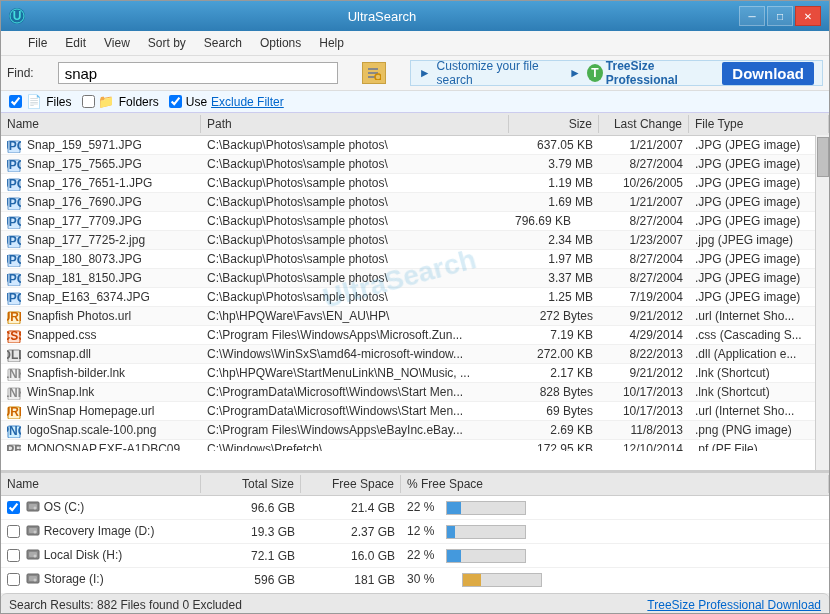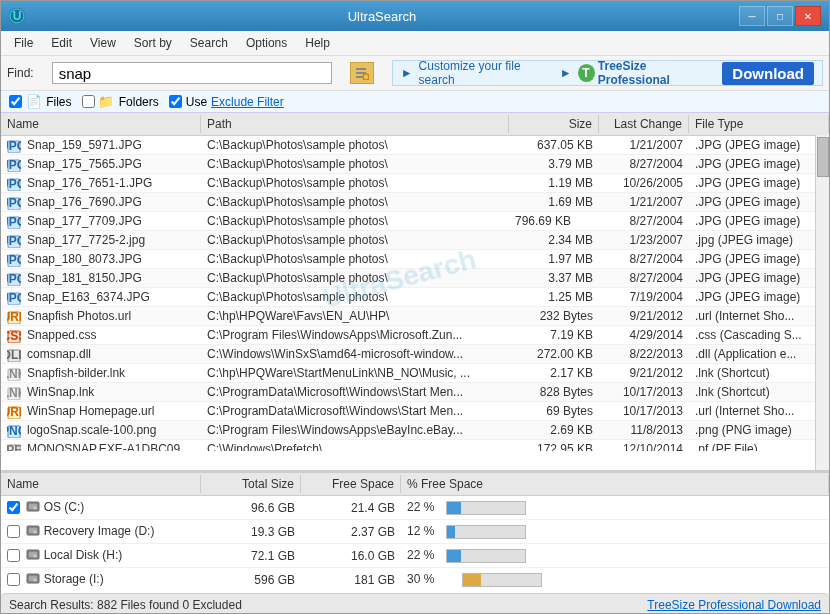--- a/index.html
+++ b/index.html
@@ -48,38 +48,38 @@
       align-items: center;
       justify-content: center;
       font-size: 10px;
     }
     .title-btn.close { background: #e74c3c; border-color: #c0392b; }
 
     
     .menu-bar {
       background: #f5f5f5;
       border-bottom: 1px solid #ddd;
-      padding: 3px 5px;
+      padding: 3px 19px;
       display: flex;
       gap: 2px;
     }
     .menu-item {
       padding: 2px 8px;
       cursor: pointer;
       color: #333;
     }
 
     
     .toolbar {
       background: #f5f5f5;
       border-bottom: 1px solid #ddd;
       padding: 4px 6px;
       display: flex;
       align-items: center;
-      gap: 18px;
+      gap: 24px;
     }
     .find-label { color: #333; font-weight: normal; }
     .find-input {
       flex: 0 0 280px;
       height: 22px;
       border: 1px solid #aaa;
       padding: 2px 6px;
       font-size: 15px;
       background: white;
     }
@@ -483,21 +483,21 @@
       <div class="file-cell col-type">.JPG (JPEG image)</div>
     </div>
       <div class="file-row alt">
       <div class="file-cell col-name">
         <span class="file-icon"><svg width="14" height="14" viewBox="0 0 14 14">
               <rect x="1" y="1" width="12" height="12" rx="1" fill="#fff3d0" stroke="#cc8800" stroke-width="1"></rect>
               <text x="7" y="10" text-anchor="middle" fill="#cc6600" font-size="6" font-weight="bold">URL</text>
             </svg></span>Snapfish Photos.url
       </div>
       <div class="file-cell col-path">C:\hp\HPQWare\Favs\EN_AU\HP\</div>
-      <div class="file-cell col-size" style="text-align:right">232 Bytes</div>
+      <div class="file-cell col-size" style="text-align:right">272 Bytes</div>
       <div class="file-cell col-date">9/21/2012</div>
       <div class="file-cell col-type">.url (Internet Sho...</div>
     </div>
       <div class="file-row">
       <div class="file-cell col-name">
         <span class="file-icon"><svg width="14" height="14" viewBox="0 0 14 14">
               <rect x="1" y="1" width="12" height="12" rx="1" fill="#ffe0d0" stroke="#cc4400" stroke-width="1"></rect>
               <text x="7" y="10" text-anchor="middle" fill="#cc4400" font-size="6" font-weight="bold">CSS</text>
             </svg></span>Snapped.css
       </div>

